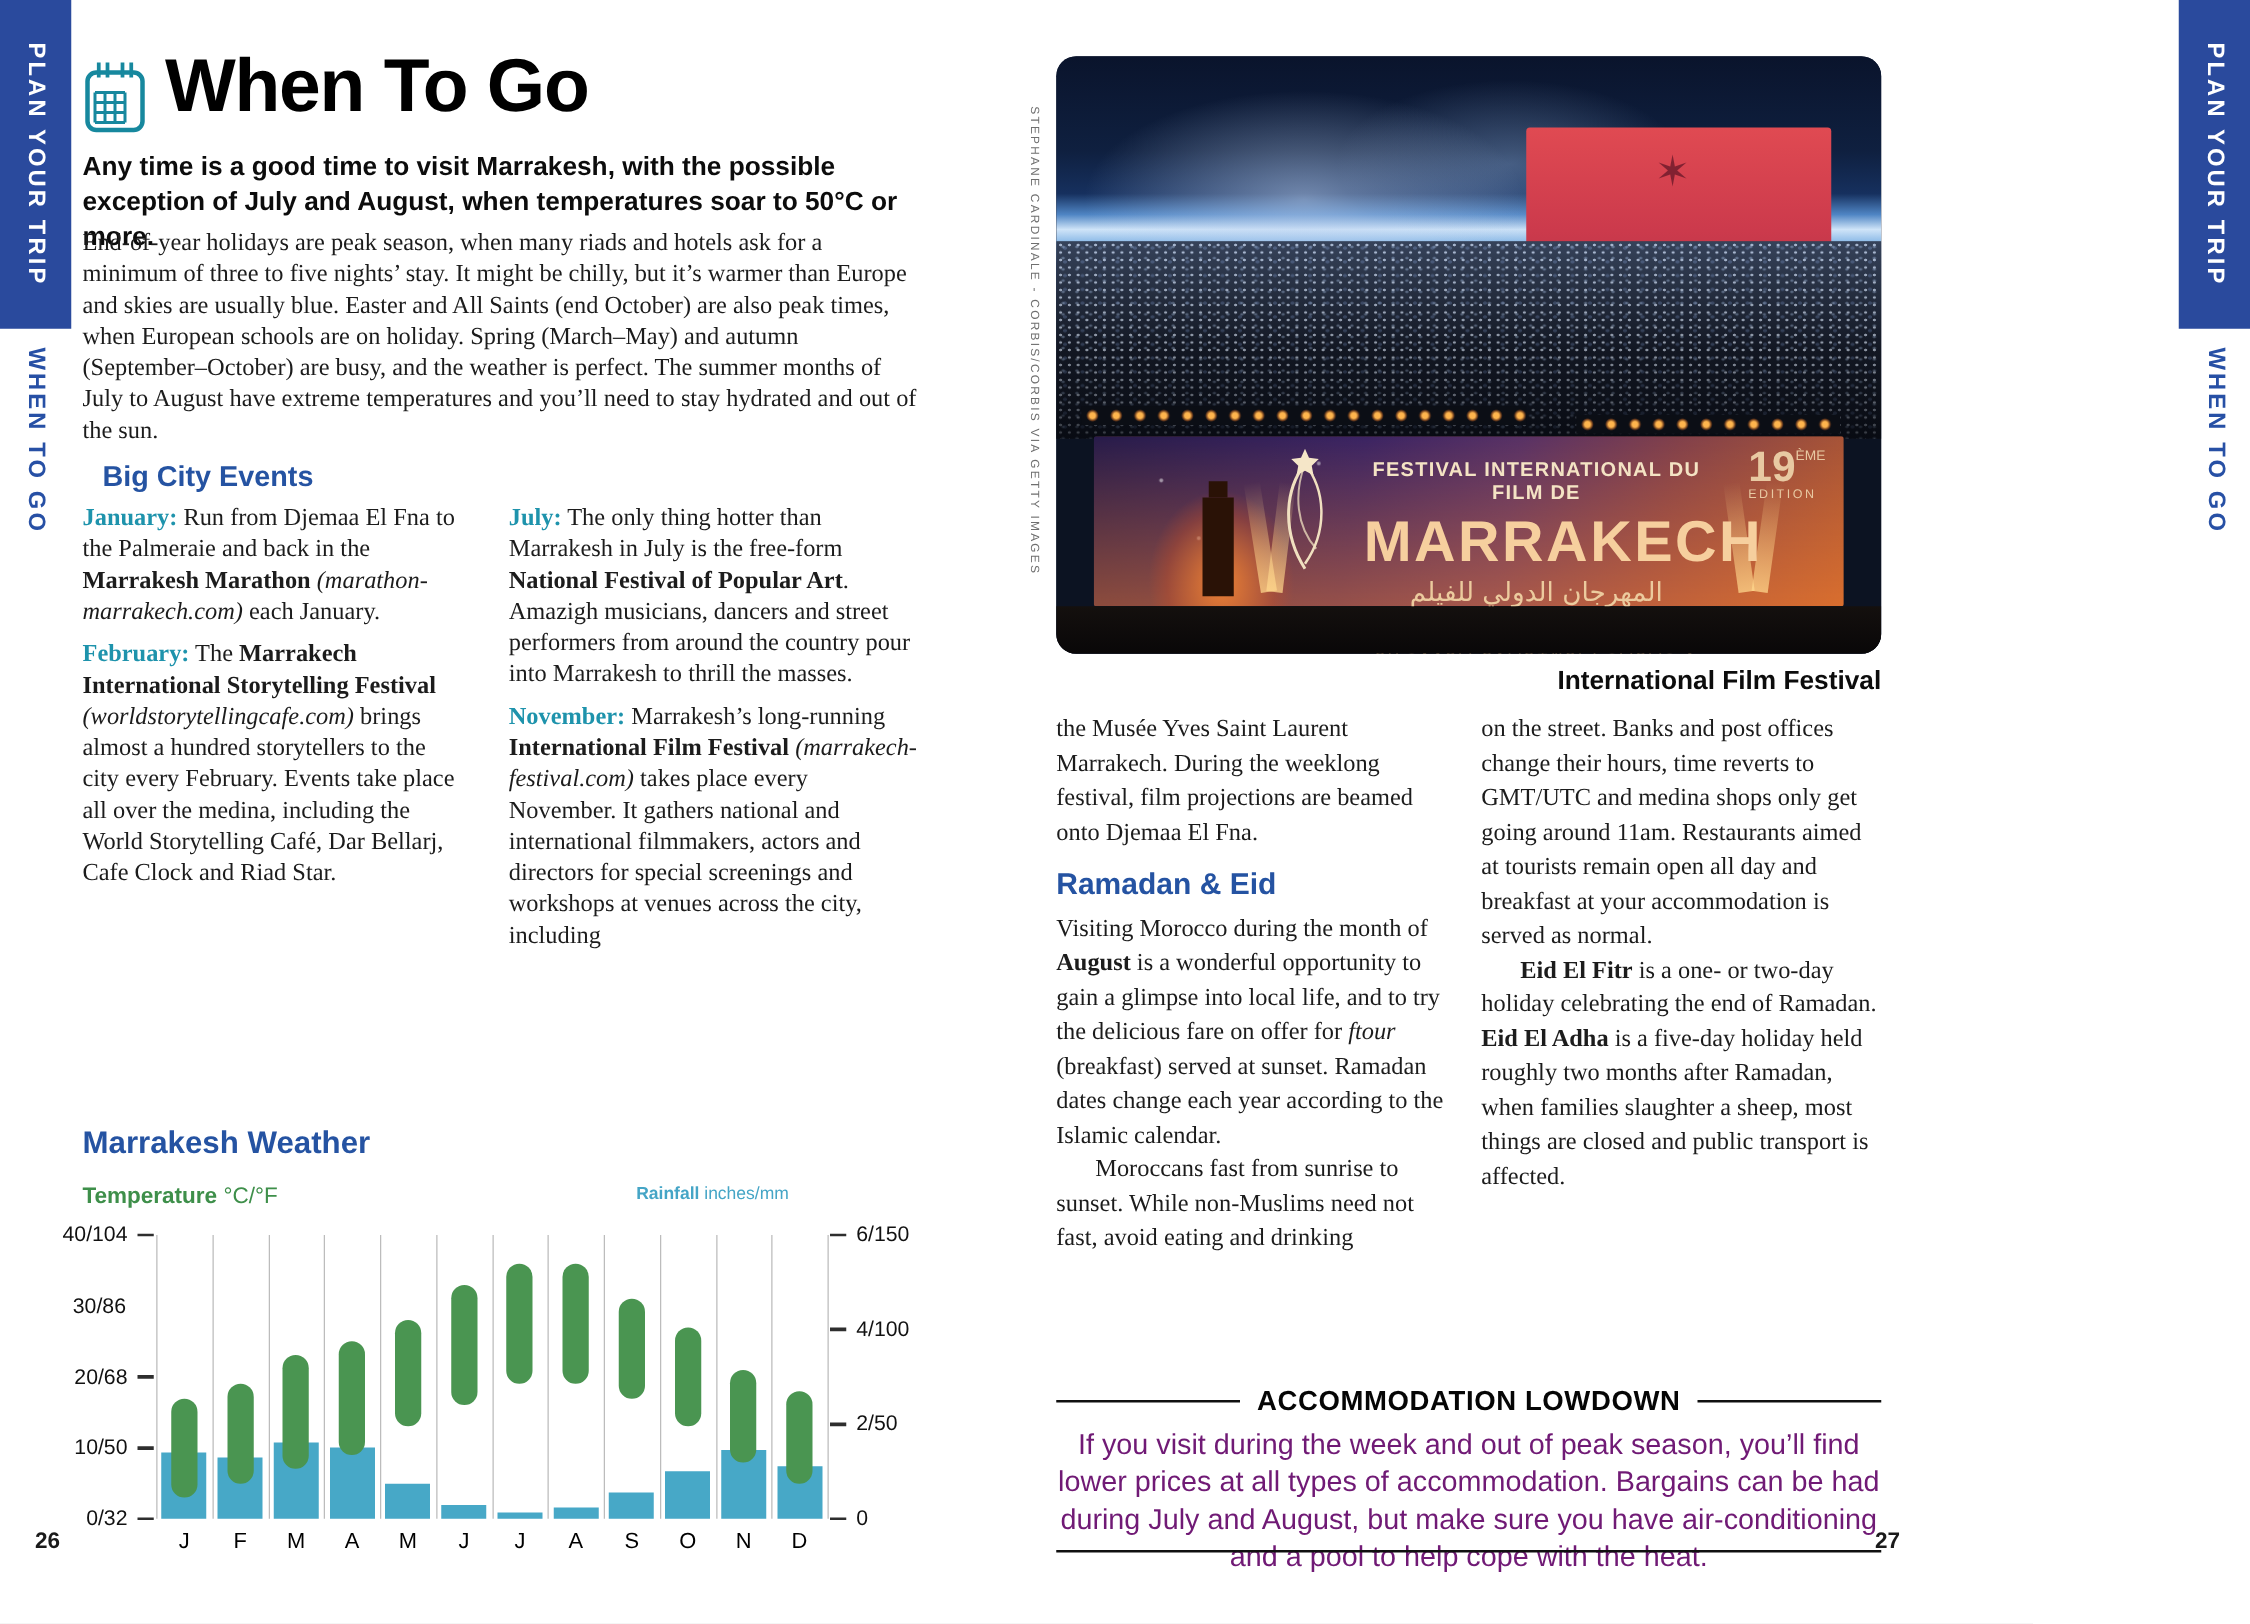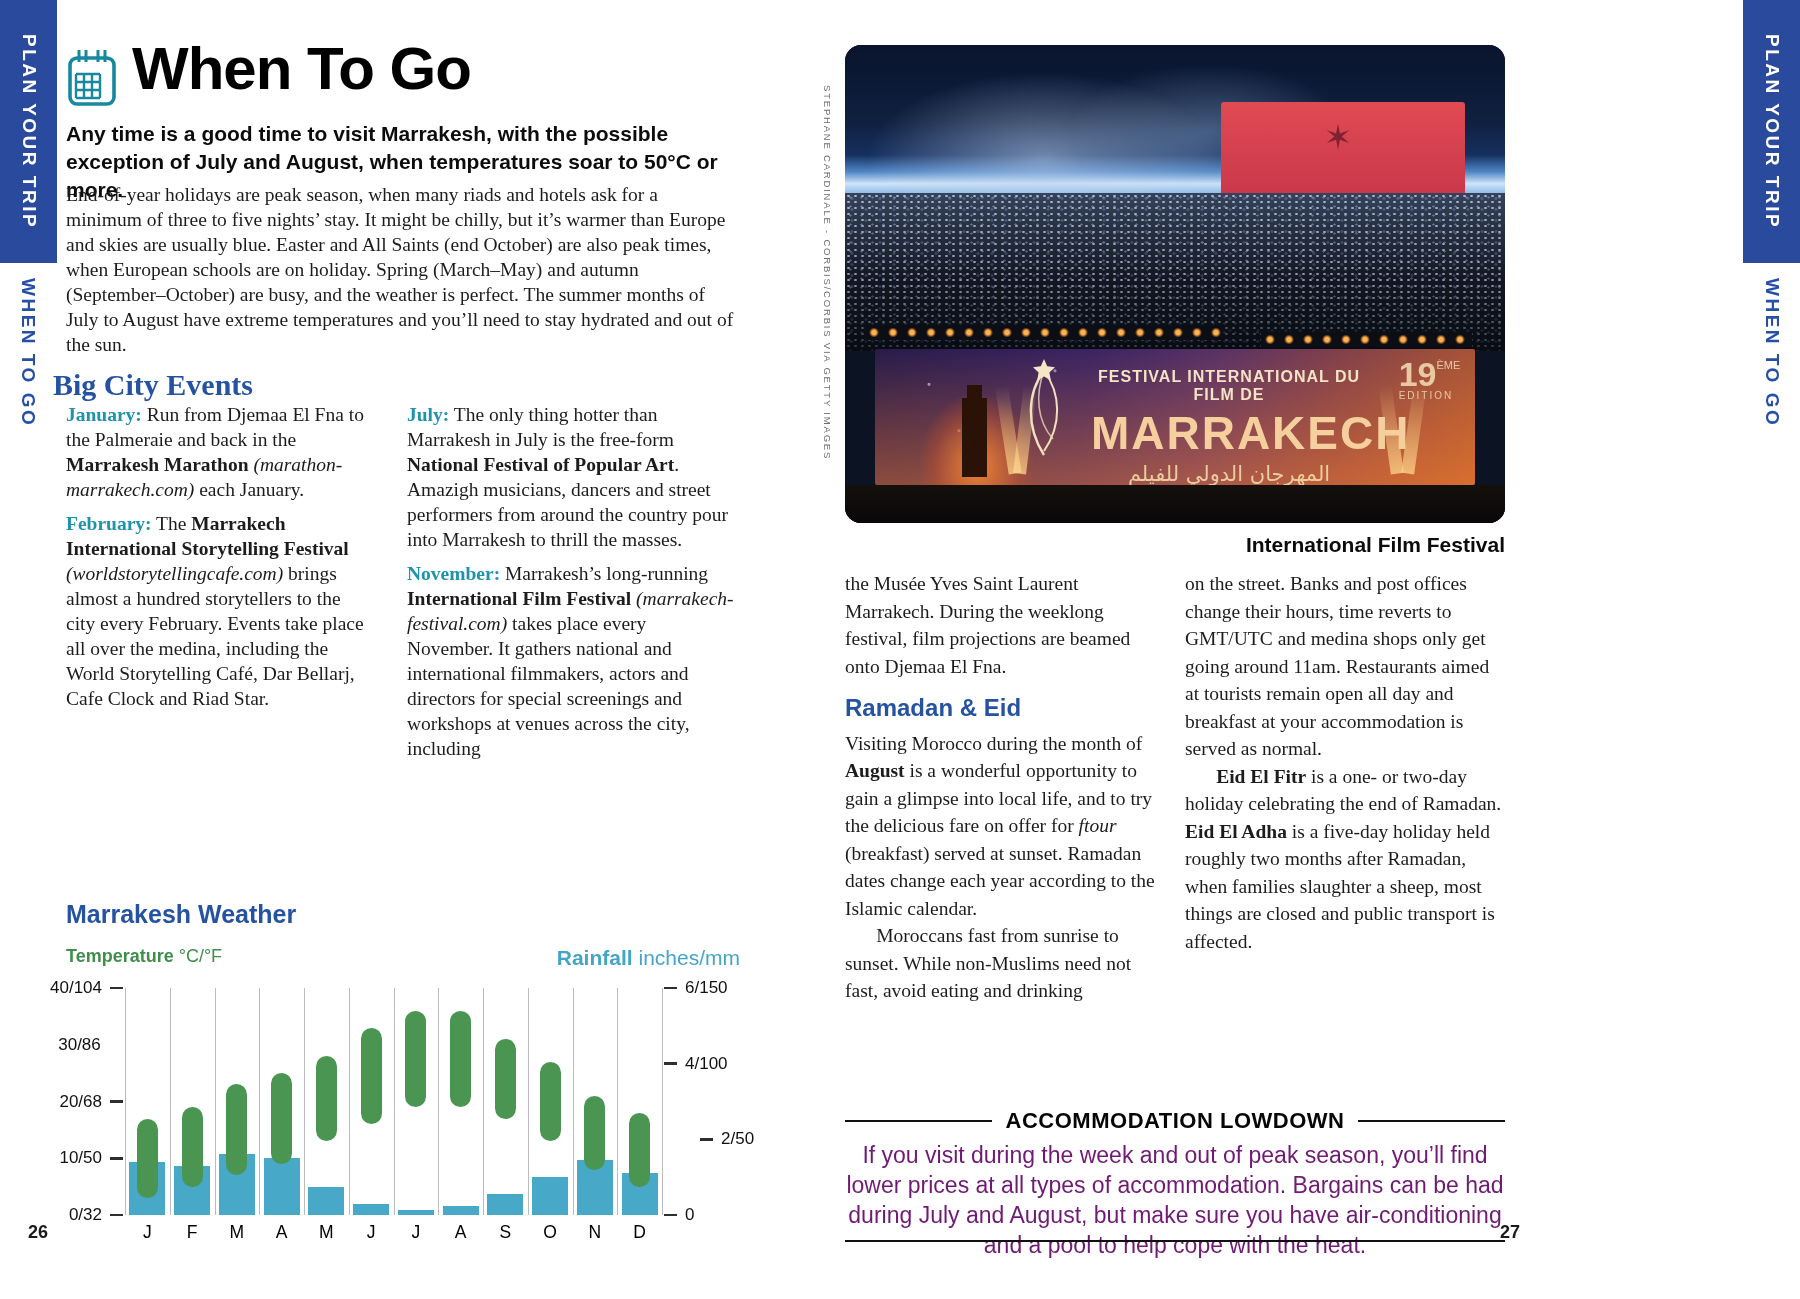--- a/index.html
+++ b/index.html
@@ -14,31 +14,31 @@
             color:#2750a5;font-weight:bold;font-size:19px;letter-spacing:2.5px;}
   
   .page-title{position:absolute;left:132px;top:34px;font-size:60px;font-weight:bold;
               letter-spacing:-1px;color:#000;}
   .cal-icon{position:absolute;left:66px;top:48px;}
   .lead{position:absolute;left:66px;top:120px;width:684px;font-size:21px;font-weight:bold;
         line-height:28px;color:#0c0c0c;}
   .serif{font-family:"Liberation Serif",serif;font-size:19.5px;line-height:25px;color:#1c1c1c;}
   .body-par{position:absolute;left:66px;top:182px;width:672px;}
   .h-blue{color:#2553a2;font-weight:bold;font-family:"Liberation Sans",sans-serif;}
-  .events-head{position:absolute;left:53px;top:368px;font-size:30px;font-family:Liberation Serif, serif;}
+  .events-head{position:absolute;left:82px;top:368px;font-size:23px;}
   .evcol1{position:absolute;left:66px;top:402px;width:304px;}
   .evcol2{position:absolute;left:407px;top:402px;width:327px;}
   .evcol1 p,.evcol2 p{margin:0 0 9px 0;}
   .rs-b{font-weight:bold;}
   .rs-i{font-style:italic;}
   .rs-tb{font-weight:bold;color:#1e93ac;}
   
   .chart-title{position:absolute;left:66px;top:900px;font-size:25px;}
   .legend-left{position:absolute;left:66px;top:946px;font-size:18px;}
-  .legend-right{position:absolute;left:400px;top:946px;width:340px;text-align:right;font-size:21px;}
+  .legend-right{position:absolute;left:400px;top:946px;width:340px;text-align:center;font-size:14px;}
   .lg-bold{font-weight:bold;}
   .plot{position:absolute;left:125px;top:988px;width:537px;height:227px;}
   .gridline{position:absolute;top:0;bottom:0;width:1px;background:#bcbcbc;}
   .rainbar{position:absolute;bottom:0;}
   .tempbar{position:absolute;border-radius:11px;}
   .axis{position:absolute;top:988px;height:227px;font-size:17px;color:#111;}
   .axis-left{left:36px;width:87px;}
   .axis-right{left:664px;width:92px;}
   .axrow{position:absolute;height:20px;line-height:20px;display:flex;align-items:center;white-space:nowrap;}
   .axrow.right{left:0;}
@@ -219,21 +219,21 @@
     </div>
   <div class="axis axis-right" id="axis-right">
       <div class="axrow right" style="top: -10px;">
         <span class="tickline" style="margin-right: 8px;"></span>
         <span>6/150</span>
       </div>
       <div class="axrow right" style="top: 65.6667px; text-align: right;">
         <span class="tickline" style="margin-right: 8px;"></span>
         <span>4/100</span>
       </div>
-      <div class="axrow right" style="top: 141.333px; padding-left: 36px;">
+      <div class="axrow right" style="top: 141.333px;">
         <span class="tickline" style="margin-right: 8px;"></span>
         <span>2/50</span>
       </div>
       <div class="axrow right" style="top: 217px;">
         <span class="tickline" style="margin-right: 8px;"></span>
         <span>0</span>
       </div>
     </div>
   <div class="months" id="months">
       <span>J</span>

